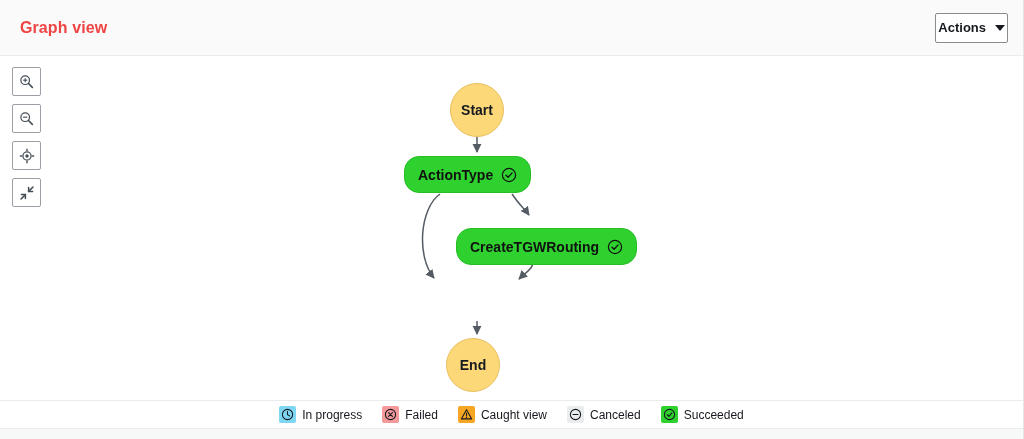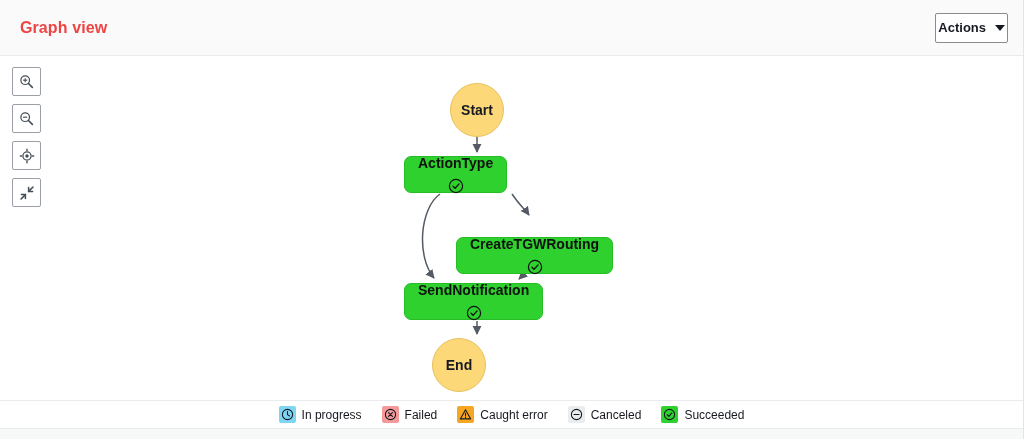--- a/index.html
+++ b/index.html
@@ -124,39 +124,38 @@
     height: 54px;
     border-radius: 50%;
     background: #fcd879;
     border: 1px solid #e8c05f;
     font-size: 14px;
     font-weight: bold;
     color: #16191f;
   }
   .node-task {
     height: 37px;
-    border-radius: 7px;
+    border-radius: 15px;
     background: #2ed12e;
     border: 1px solid #27bd27;
     padding: 0 13px;
     gap: 8px;
     font-size: 14px;
     font-weight: bold;
     color: #111111;
     white-space: nowrap;
-    flex-direction: column;
   }
   .node-label { line-height: 1; }
   .status-check { display: block; flex: 0 0 auto; }
 
   #n-start { left: 450px; top: 27px; }
   #n-actiontype { left: 404px; top: 100px; }
-  #n-createtgw { left: 456px; top: 181px; }
+  #n-createtgw { left: 456px; top: 172px; }
   #n-sendnotif { left: 404px; top: 227px; }
-  #n-end { left: 432px; top: 282px; }
+  #n-end { left: 446px; top: 282px; }
 
   .edges {
     position: absolute;
     left: 0; top: 0;
     width: 1023px; height: 344px;
     z-index: 1;
     pointer-events: none;
   }
 
   
@@ -297,27 +296,20 @@
       </div>
 
       <div class="node node-task" id="n-createtgw">
         <span class="node-label">CreateTGWRouting</span>
         <svg class="status-check" width="16" height="16" viewBox="0 0 16 16">
           <circle cx="8" cy="8" r="6.6" fill="none" stroke="#111111" stroke-width="1.2"></circle>
           <path d="M5,8.2 L7.1,10.3 L11.1,5.9" fill="none" stroke="#111111" stroke-width="1.3" stroke-linecap="round" stroke-linejoin="round"></path>
         </svg>
       </div>
 
-      <div class="node node-task" id="n-sendnotif">
-        <span class="node-label">SendNotification</span>
-        <svg class="status-check" width="16" height="16" viewBox="0 0 16 16">
-          <circle cx="8" cy="8" r="6.6" fill="none" stroke="#111111" stroke-width="1.2"></circle>
-          <path d="M5,8.2 L7.1,10.3 L11.1,5.9" fill="none" stroke="#111111" stroke-width="1.3" stroke-linecap="round" stroke-linejoin="round"></path>
-        </svg>
-      </div>
 
       <div class="node node-terminal" id="n-end">
         <span class="node-label">End</span>
       </div>
 
     </div>
   </div>
 
   <div class="legend-divider"></div>
   <div class="legend">
@@ -343,21 +335,21 @@
     </div>
 
     <div class="legend-item">
       <span class="legend-swatch" style="background:#f5a623">
         <svg width="13" height="13" viewBox="0 0 16 16">
           <path d="M8,2.2 L14.4,13.4 L1.6,13.4 Z" fill="none" stroke="#16191f" stroke-width="1.3" stroke-linejoin="round"></path>
           <line x1="8" y1="6.2" x2="8" y2="9.8" stroke="#16191f" stroke-width="1.3" stroke-linecap="round"></line>
           <circle cx="8" cy="11.6" r="0.75" fill="#16191f"></circle>
         </svg>
       </span>
-      <span class="legend-text">Caught error</span>
+      <span class="legend-text">Caught view</span>
     </div>
 
     <div class="legend-item">
       <span class="legend-swatch" style="background:#eaeded">
         <svg width="13" height="13" viewBox="0 0 16 16">
           <circle cx="8" cy="8" r="6.3" fill="none" stroke="#16191f" stroke-width="1.3"></circle>
           <line x1="4.9" y1="8" x2="11.1" y2="8" stroke="#16191f" stroke-width="1.4" stroke-linecap="round"></line>
         </svg>
       </span>
       <span class="legend-text">Canceled</span>

